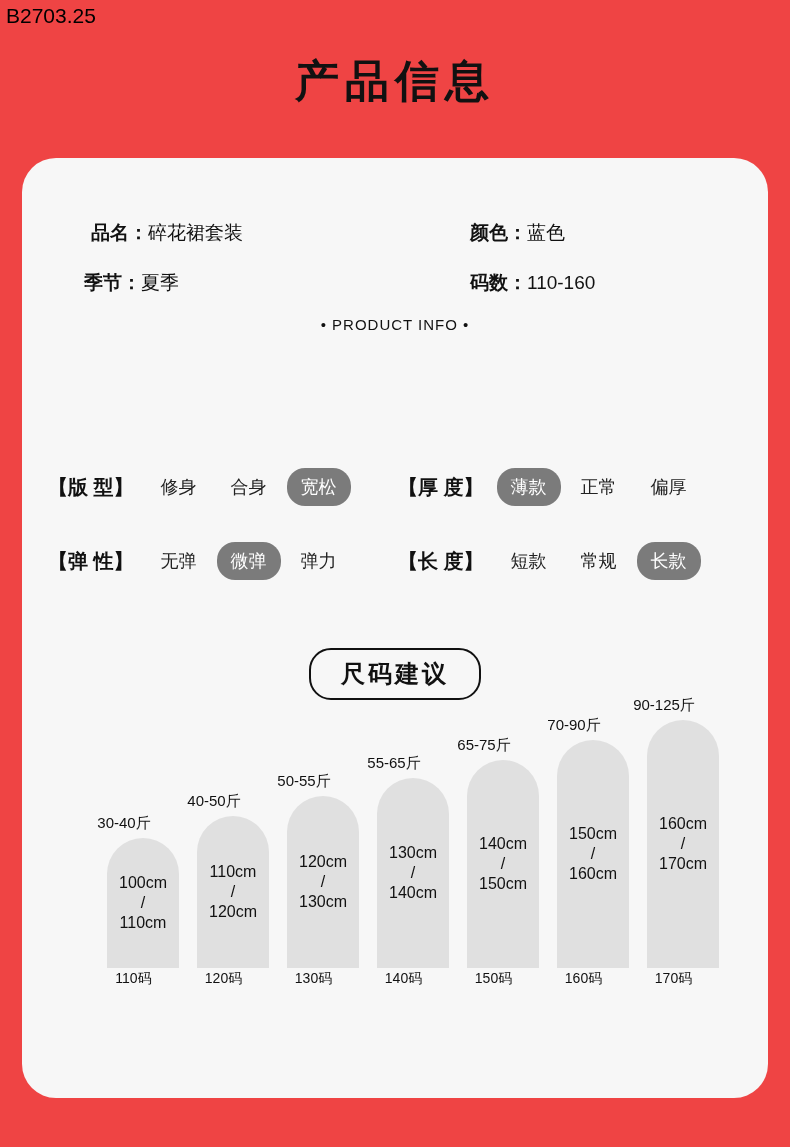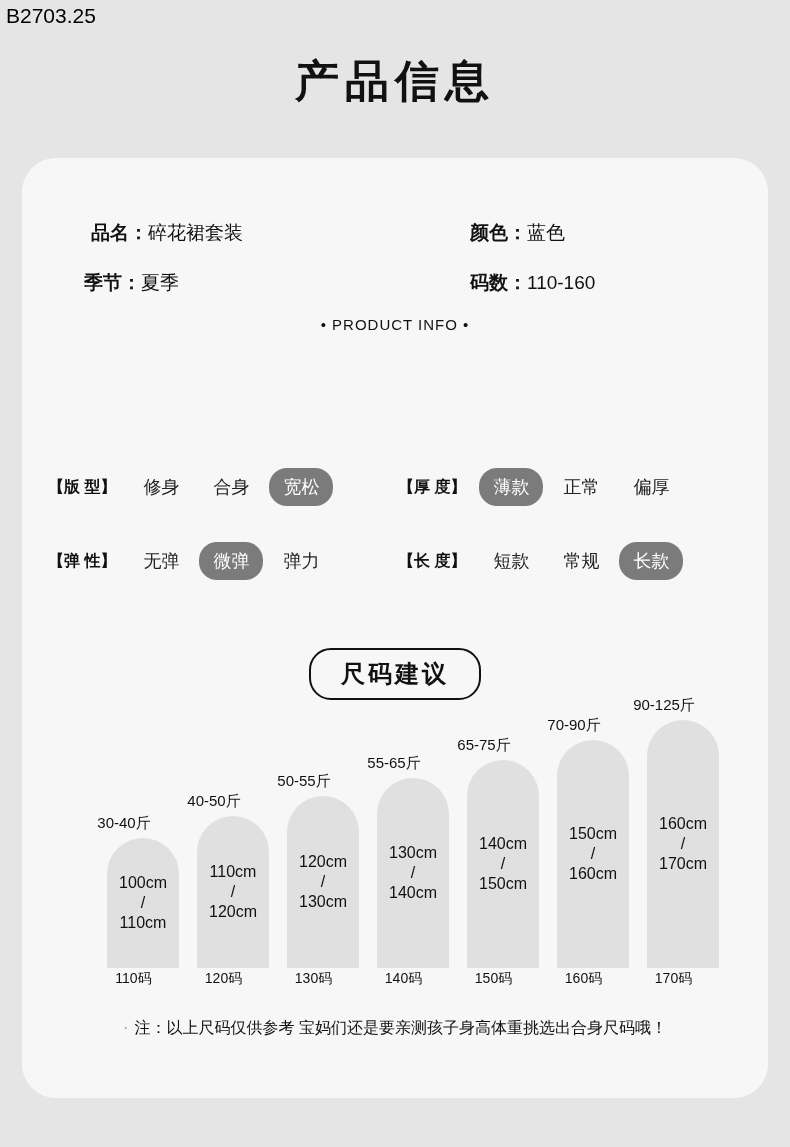--- a/index.html
+++ b/index.html
@@ -6,21 +6,21 @@
   html, body {
     margin: 0; padding: 0;
     background: #ffffff;
     font-family: "Liberation Sans", "DejaVu Sans", sans-serif;
   }
   .page {
     position: relative;
     width: 790px;
     height: 1147px;
     overflow: hidden;
-    background: #e5e5e5;
+    background: #ef4444;
   }
   .sku-code {
     position: absolute;
     top: 4px; left: 6px;
     font-size: 21px;
     color: #000;
     letter-spacing: 0px;
     font-family: "Liberation Sans", sans-serif;
   }
   .main-title {
@@ -83,21 +83,21 @@
     display: flex;
     align-items: center;
     height: 74px;
   }
   .idx-cell {
     display: flex;
     align-items: center;
     width: 50%;
   }
   .idx-name {
-    font-size: 16px;
+    font-size: 20px;
     font-weight: bold;
     color: #111;
     white-space: nowrap;
     margin-right: 10px;
   }
   .opt {
     font-size: 18px;
     color: #222;
     padding: 7px 14px;
     margin: 0 3px;
@@ -304,18 +304,15 @@
         <span class="weight">90-125斤</span>
         <div class="arch" style="height:248px;">
             <span>160cm
 /
 170cm</span>
           </div>
         <div class="code">170码</div>
       </div>
     </div>
 
-    <div class="note">
-      <span class="dot">·</span><span>注：以上尺码仅供参考 宝妈们还是要亲测孩子身高体重挑选出合身尺码哦！</span>
-    </div>
 
   </div>
 </div>
 
 </body></html>

